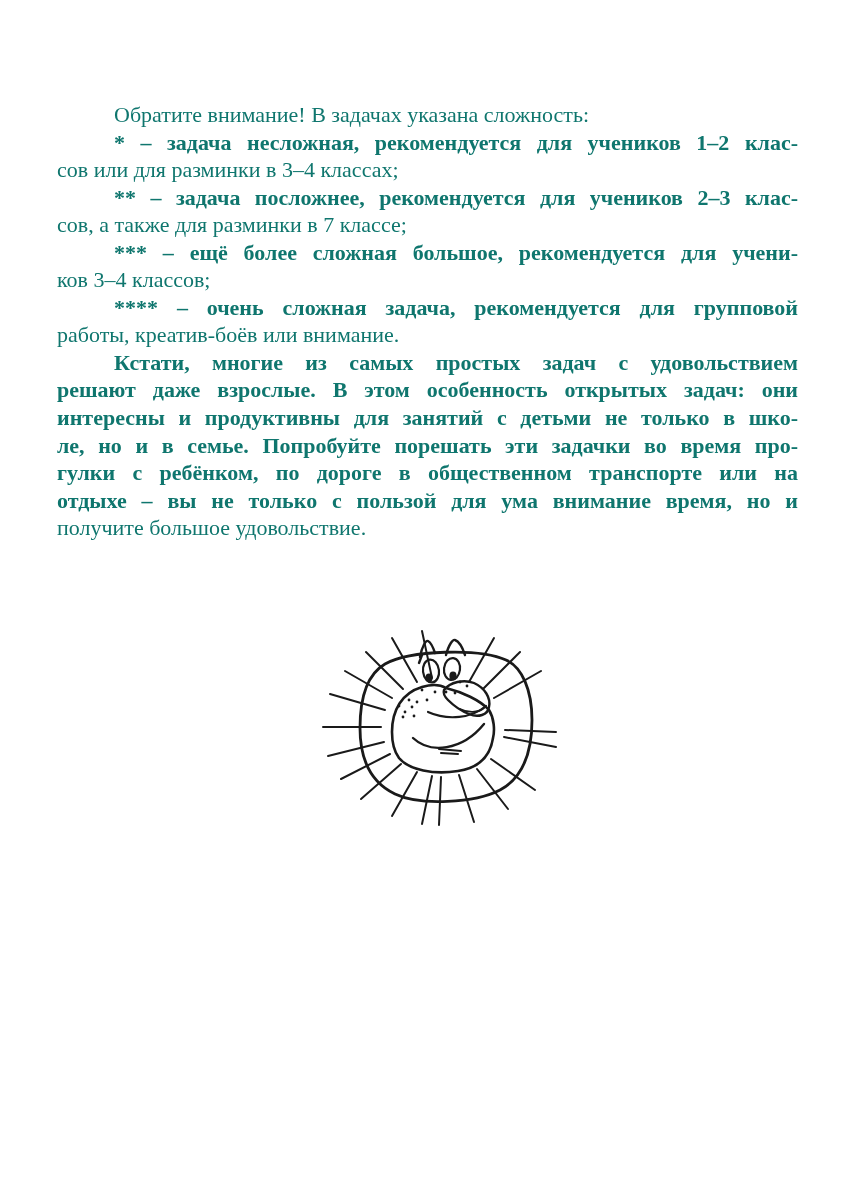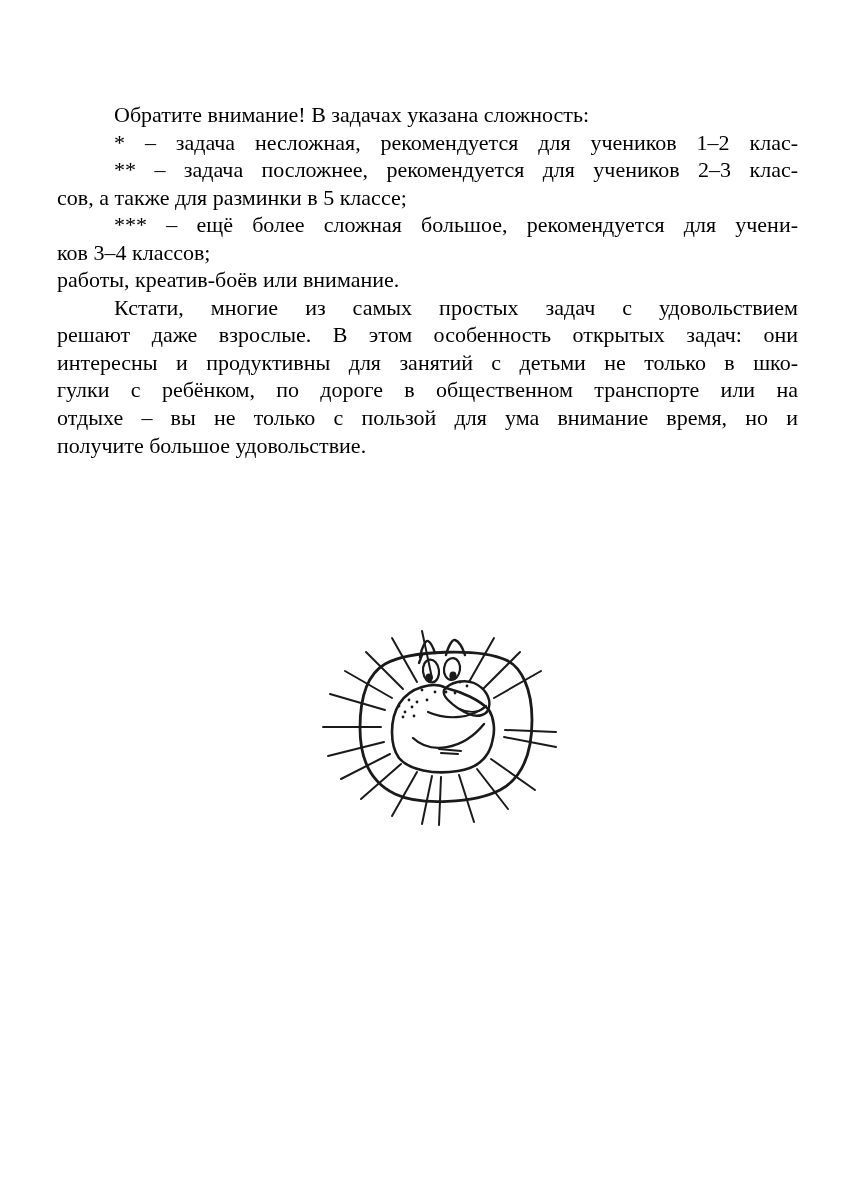--- a/index.html
+++ b/index.html
@@ -22,57 +22,61 @@
     font-size: 22px;
     line-height: 27.55px;
     text-rendering: optimizeLegibility;
   }
   .paragraph { margin: 0; }
   .line { height: 27.55px; white-space: nowrap; }
   .line.justify {
     white-space: normal;
     text-align: justify;
     text-align-last: justify;
+    font-weight: bold;
   }
   .line.indent { padding-left: 57px; }
   .illustration {
     position: absolute;
     left: 310px; top: 612px;
     width: 250px; height: 225px;
   }
   .illustration svg { display: block; width: 100%; height: 100%; }
   .ink { stroke: #1a1a1a; fill: none; stroke-linecap: round; stroke-linejoin: round; }
 </style>
 </head>
 <body>
 
 <div class="page">
 
-  <div class="text-block" style="color: #000000;">
+  <div class="text-block" style="color: #0f766e;">
       <div class="paragraph">
         <div class="line indent">Обратите внимание! В задачах указана сложность:</div>
       </div>
       <div class="paragraph">
         <div class="line indent justify">* – задача несложная, рекомендуется для учеников 1–2 клас-</div>
+        <div class="line">сов или для разминки в 3–4 классах;</div>
       </div>
       <div class="paragraph">
         <div class="line indent justify">** – задача посложнее, рекомендуется для учеников 2–3 клас-</div>
-        <div class="line">сов, а также для разминки в 5 классе;</div>
+        <div class="line">сов, а также для разминки в 7 классе;</div>
       </div>
       <div class="paragraph">
         <div class="line indent justify">*** – ещё более сложная большое, рекомендуется для учени-</div>
         <div class="line">ков 3–4 классов;</div>
       </div>
       <div class="paragraph">
+        <div class="line indent justify">**** – очень сложная задача, рекомендуется для групповой</div>
         <div class="line">работы, креатив-боёв или внимание.</div>
       </div>
       <div class="paragraph">
         <div class="line indent justify">Кстати, многие из самых простых задач с удовольствием</div>
         <div class="line justify">решают даже взрослые. В этом особенность открытых задач: они</div>
         <div class="line justify">интересны и продуктивны для занятий с детьми не только в шко-</div>
+        <div class="line justify">ле, но и в семье. Попробуйте порешать эти задачки во время про-</div>
         <div class="line justify">гулки с ребёнком, по дороге в общественном транспорте или на</div>
         <div class="line justify">отдыхе – вы не только с пользой для ума внимание время, но и</div>
         <div class="line">получите большое удовольствие.</div>
       </div>
     </div>
 
   <div class="illustration">
     <svg viewBox="0 0 250 225" xmlns="http://www.w3.org/2000/svg">
 
       <g class="ink" stroke-width="2">

